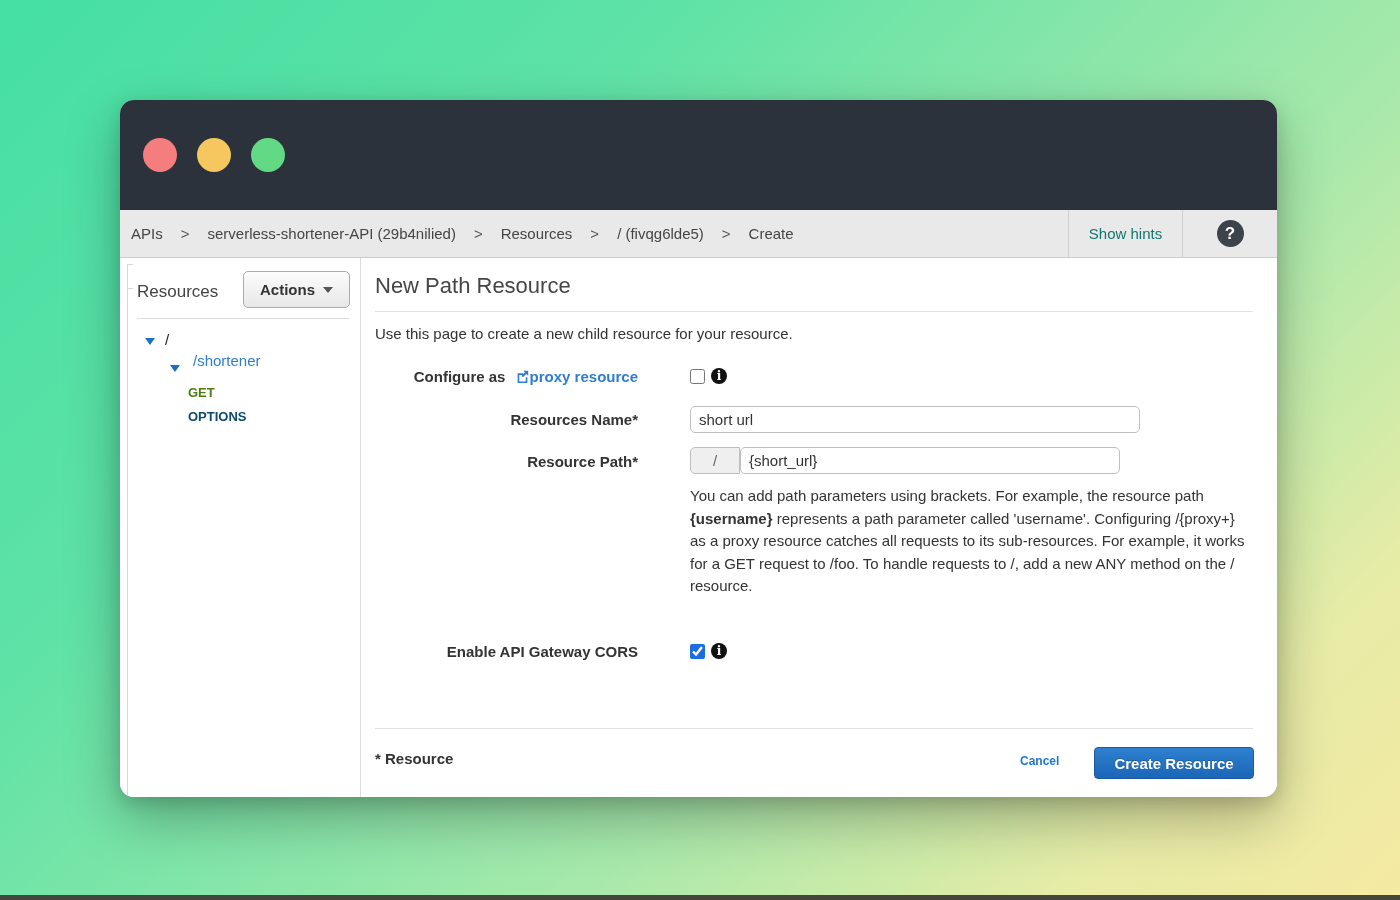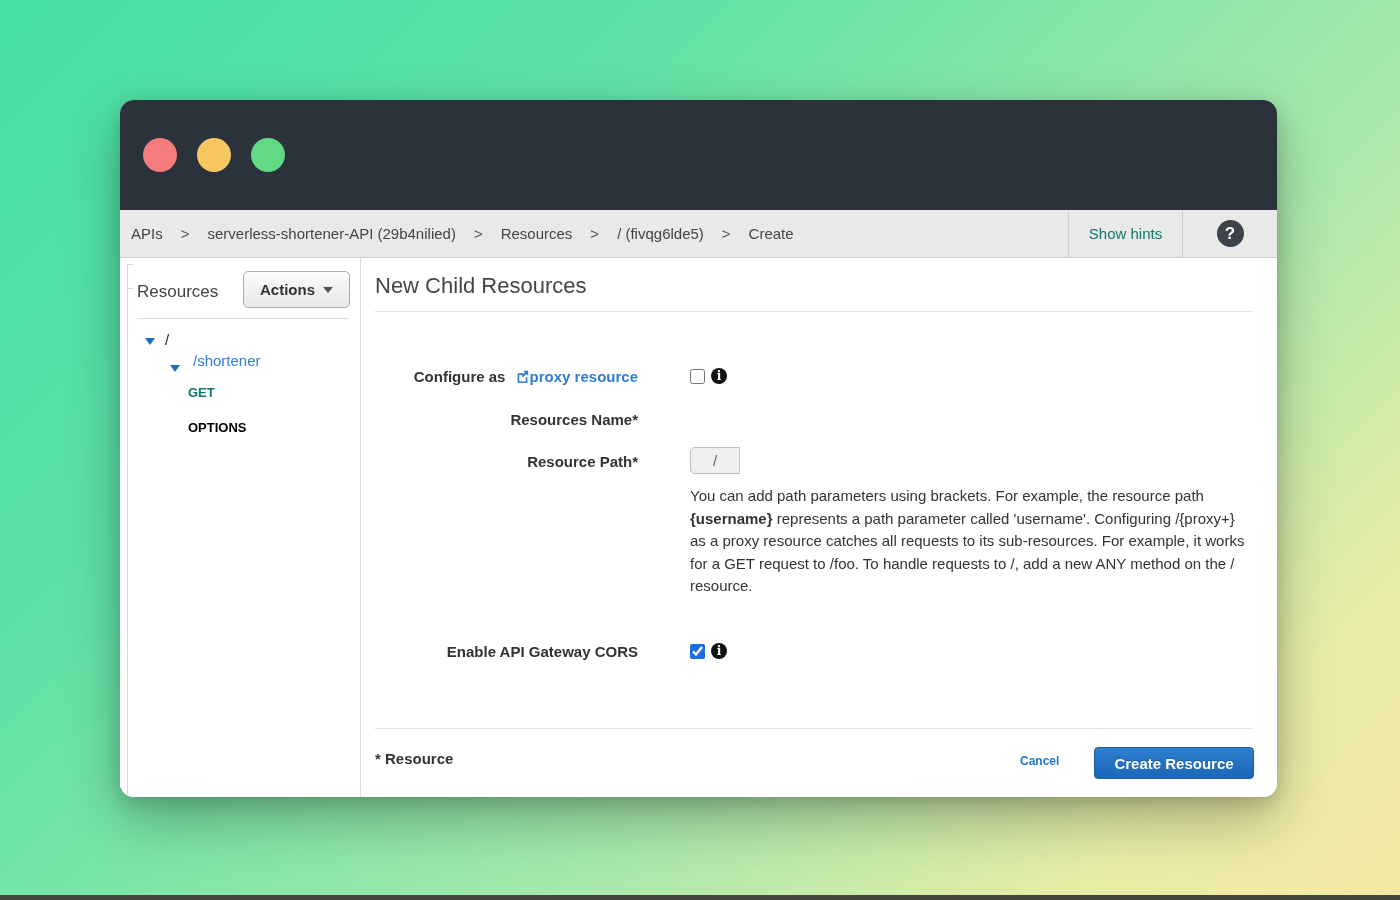--- a/index.html
+++ b/index.html
@@ -103,22 +103,22 @@
   }
   .tree-caret {
     position: absolute; width: 0; height: 0;
     border-left: 5px solid transparent; border-right: 5px solid transparent;
     border-top: 7px solid #1f6fc0; cursor: pointer;
   }
   .tree-label { position: absolute; font-size: 15px; cursor: pointer; white-space: nowrap; }
   .root-res { color: #222222; }
   .child-res { color: #2e7dd1; }
   .method { font-size: 13px; font-weight: bold; }
-  .method-get { color: #0f766e; }
-  .method-options { color: #000000; margin-top: 11px; }
+  .method-get { color: #4d7c0f; }
+  .method-options { color: #0c4a6e; }
 
   .main { position: absolute; left: 241px; top: 0; right: 0; bottom: 0; }
   .page-title {
     position: absolute; left: 14px; top: 15px;
     font-size: 22px; font-weight: 400; color: #454545;
   }
   .rule { position: absolute; left: 14px; width: 878px; border-top: 1px solid #e2e2e2; }
   .rule-1 { top: 53px; }
   .rule-2 { top: 470px; }
   .page-desc { position: absolute; left: 14px; top: 67px; font-size: 15px; color: #333333; }
@@ -217,39 +217,42 @@
       <div class="tree-label root-res" style="left:45px; top:73px;">/</div>
 
       <div class="tree-caret" style="left:50px; top:107px;"></div>
       <div class="tree-label child-res" style="left:73px; top:94px;">/shortener</div>
 
       <div class="tree-label method method-get" style="left:68px; top:127px;">GET</div>
       <div class="tree-label method method-options" style="left:68px; top:151px;">OPTIONS</div>
     </div>
 
     <div class="main">
-      <h1 class="page-title">New Child Resources</h1>
+      <h1 class="page-title">New Path Resource</h1>
       <div class="rule rule-1"></div>
+      <div class="page-desc">Use this page to create a new child resource for your resource.</div>
 
       <div class="form-label" style="top:110px;">
         <span>Configure as</span>
         <span class="ext-icon">
           <svg width="13" height="13" viewBox="0 0 16 16">
             <path d="M2 4 h7 v2 H4 v8 h8 v-5 h2 v7 H2 z" fill="#2e7dd1"></path>
             <path d="M9 1 h6 v6 l-2.2-2.2 -4.2 4.2 -1.8-1.8 4.2-4.2 z" fill="#2e7dd1"></path>
           </svg>
         </span><a class="proxy-link">proxy resource</a>
       </div>
       <input type="checkbox" class="cb" style="left: 329px; top: 111px;">
       <div class="info-icon" style="left:350px; top:110px;">i</div>
 
       <div class="form-label" style="top:153px;">Resources Name*</div>
+      <input type="text" class="text-input" style="left: 329px; top: 148px; width: 450px;" value="short url">
 
       <div class="form-label" style="top:195px;">Resource Path*</div>
       <div class="path-prefix" style="left:329px; top:189px;">/</div>
+      <input type="text" class="text-input" style="left: 379px; top: 189px; width: 380px; border-radius: 5px;" value="{short_url}">
 
       <div class="path-help">
         <span>You can add path parameters using brackets. For example, the resource path </span><b>{username}</b><span> represents a path parameter called 'username'. Configuring /{proxy+} as a proxy resource catches all requests to its sub-resources. For example, it works for a GET request to /foo. To handle requests to /, add a new ANY method on the / resource.</span>
       </div>
 
       <div class="form-label" style="top:385px;">Enable API Gateway CORS</div>
       <input type="checkbox" class="cb" style="left: 329px; top: 386px;" checked="">
       <div class="info-icon" style="left:350px; top:385px;">i</div>
 
       <div class="rule rule-2"></div>

